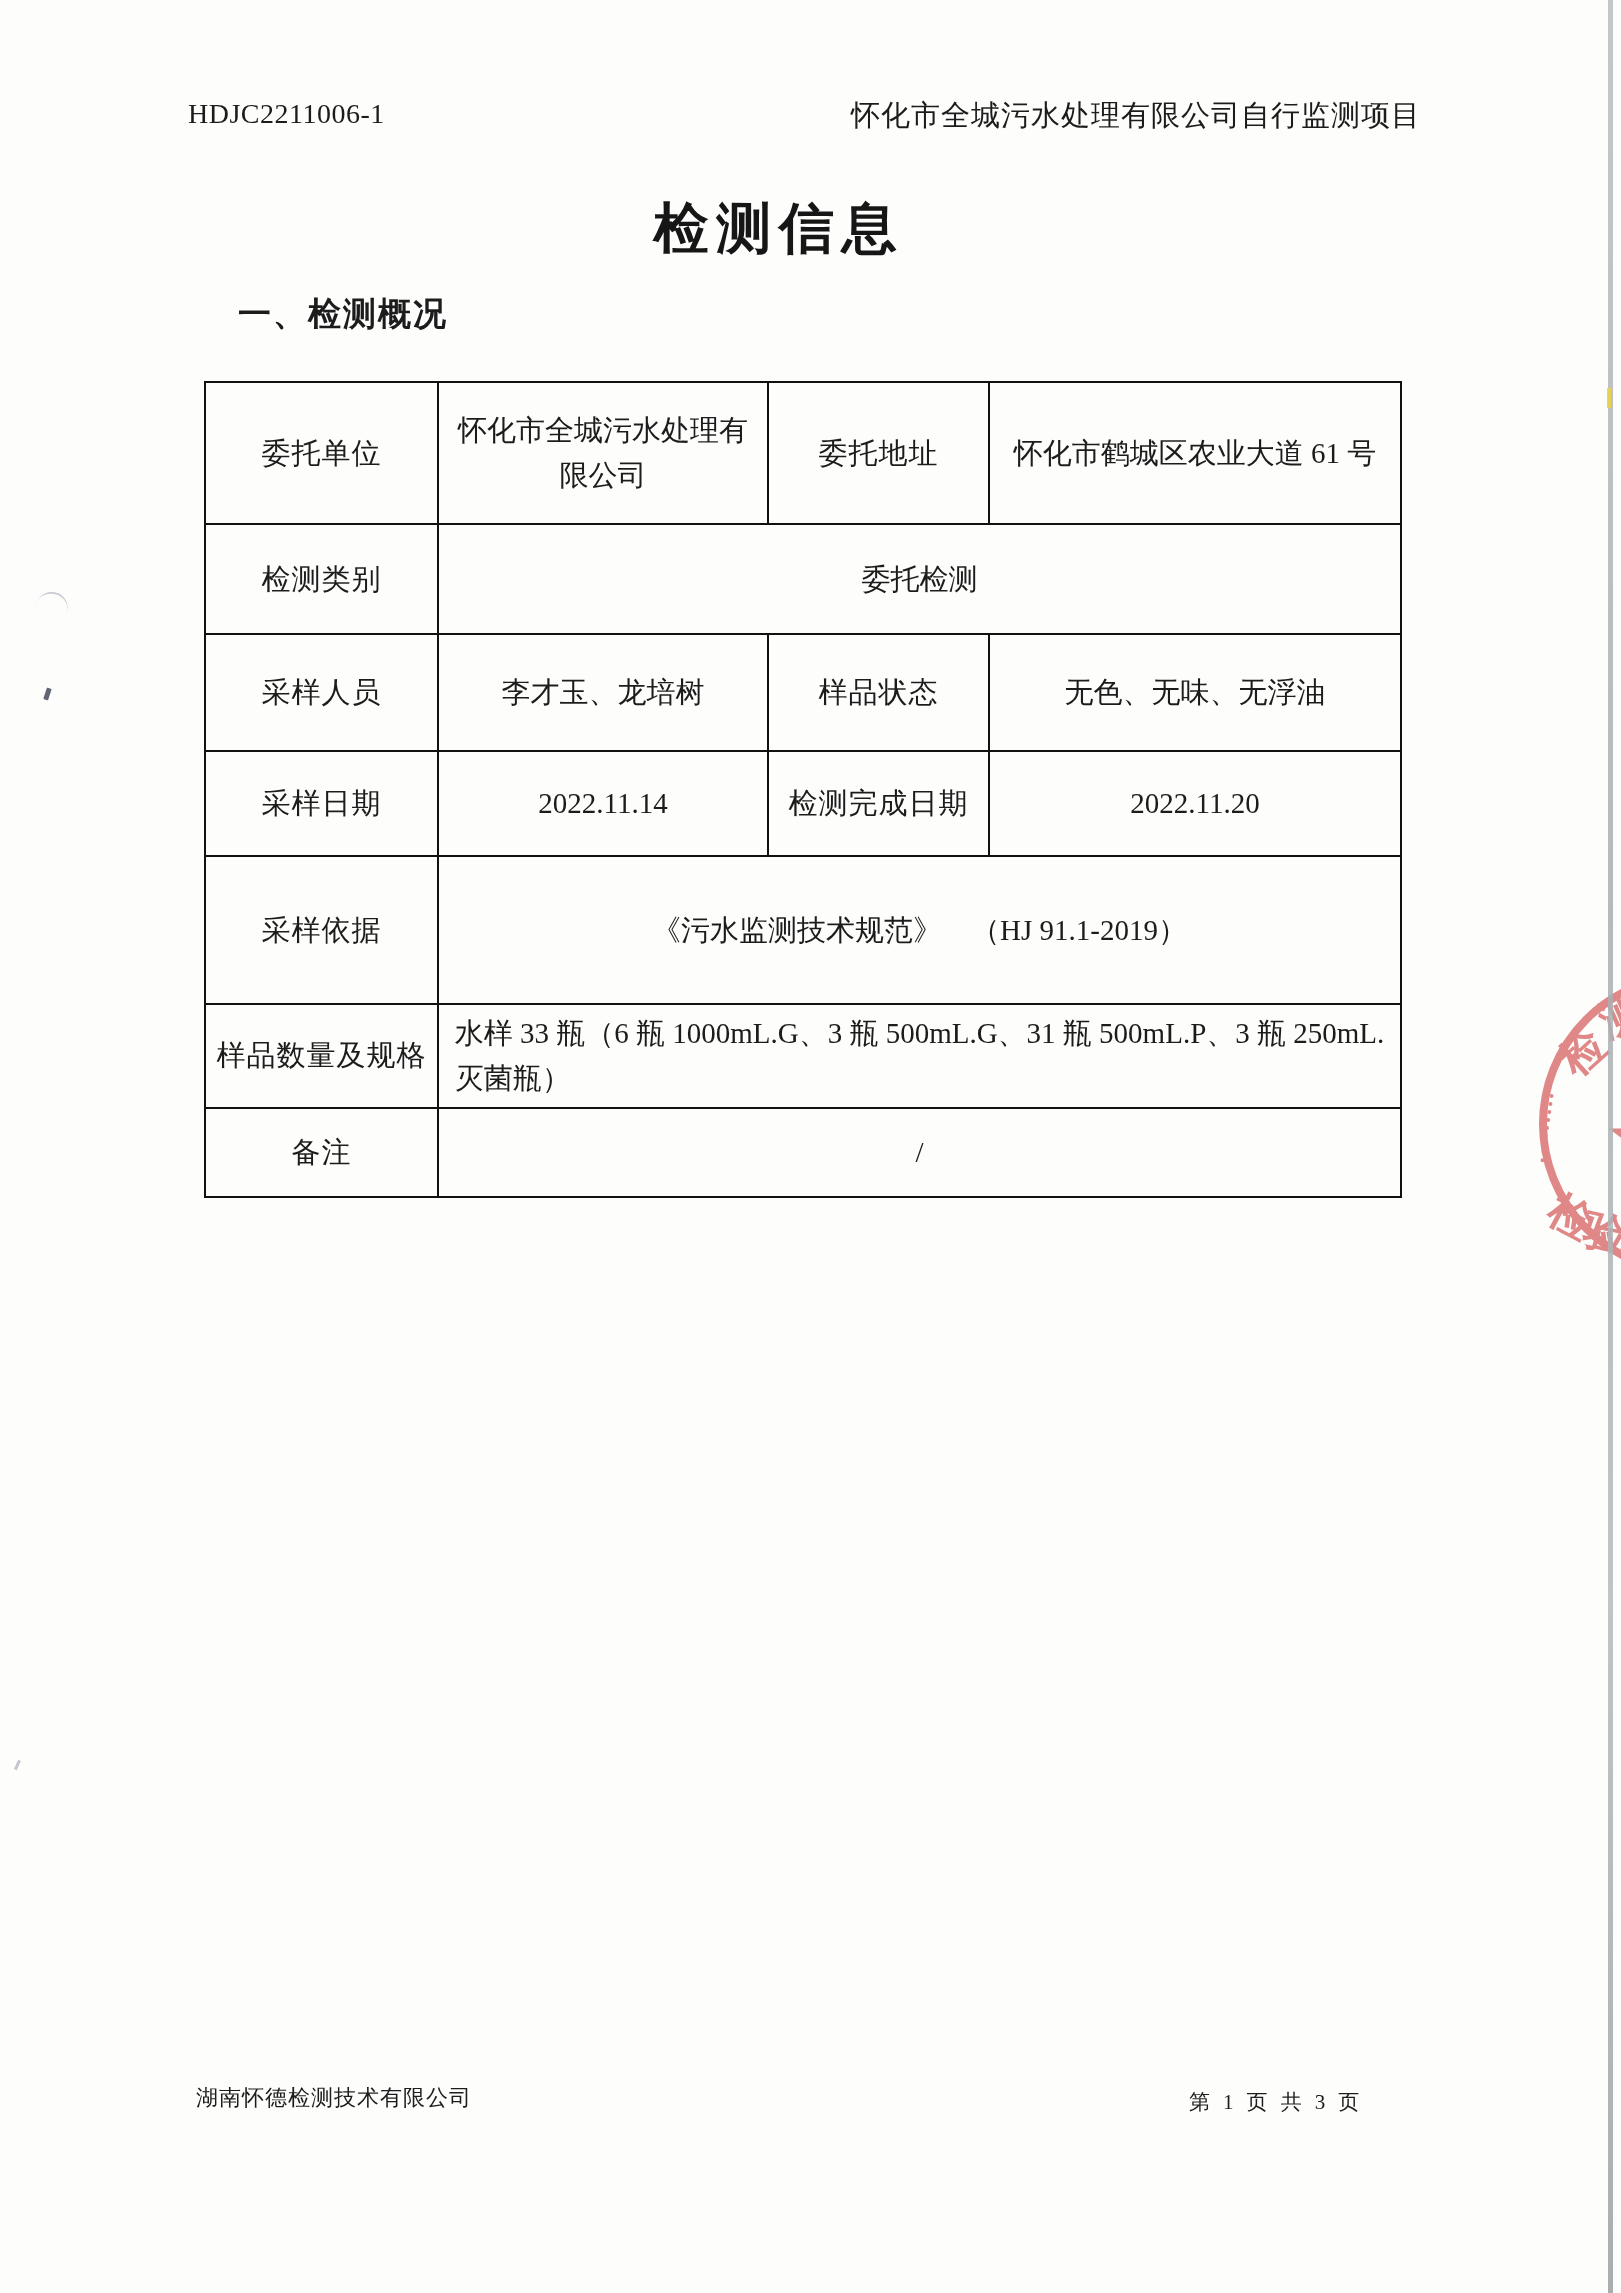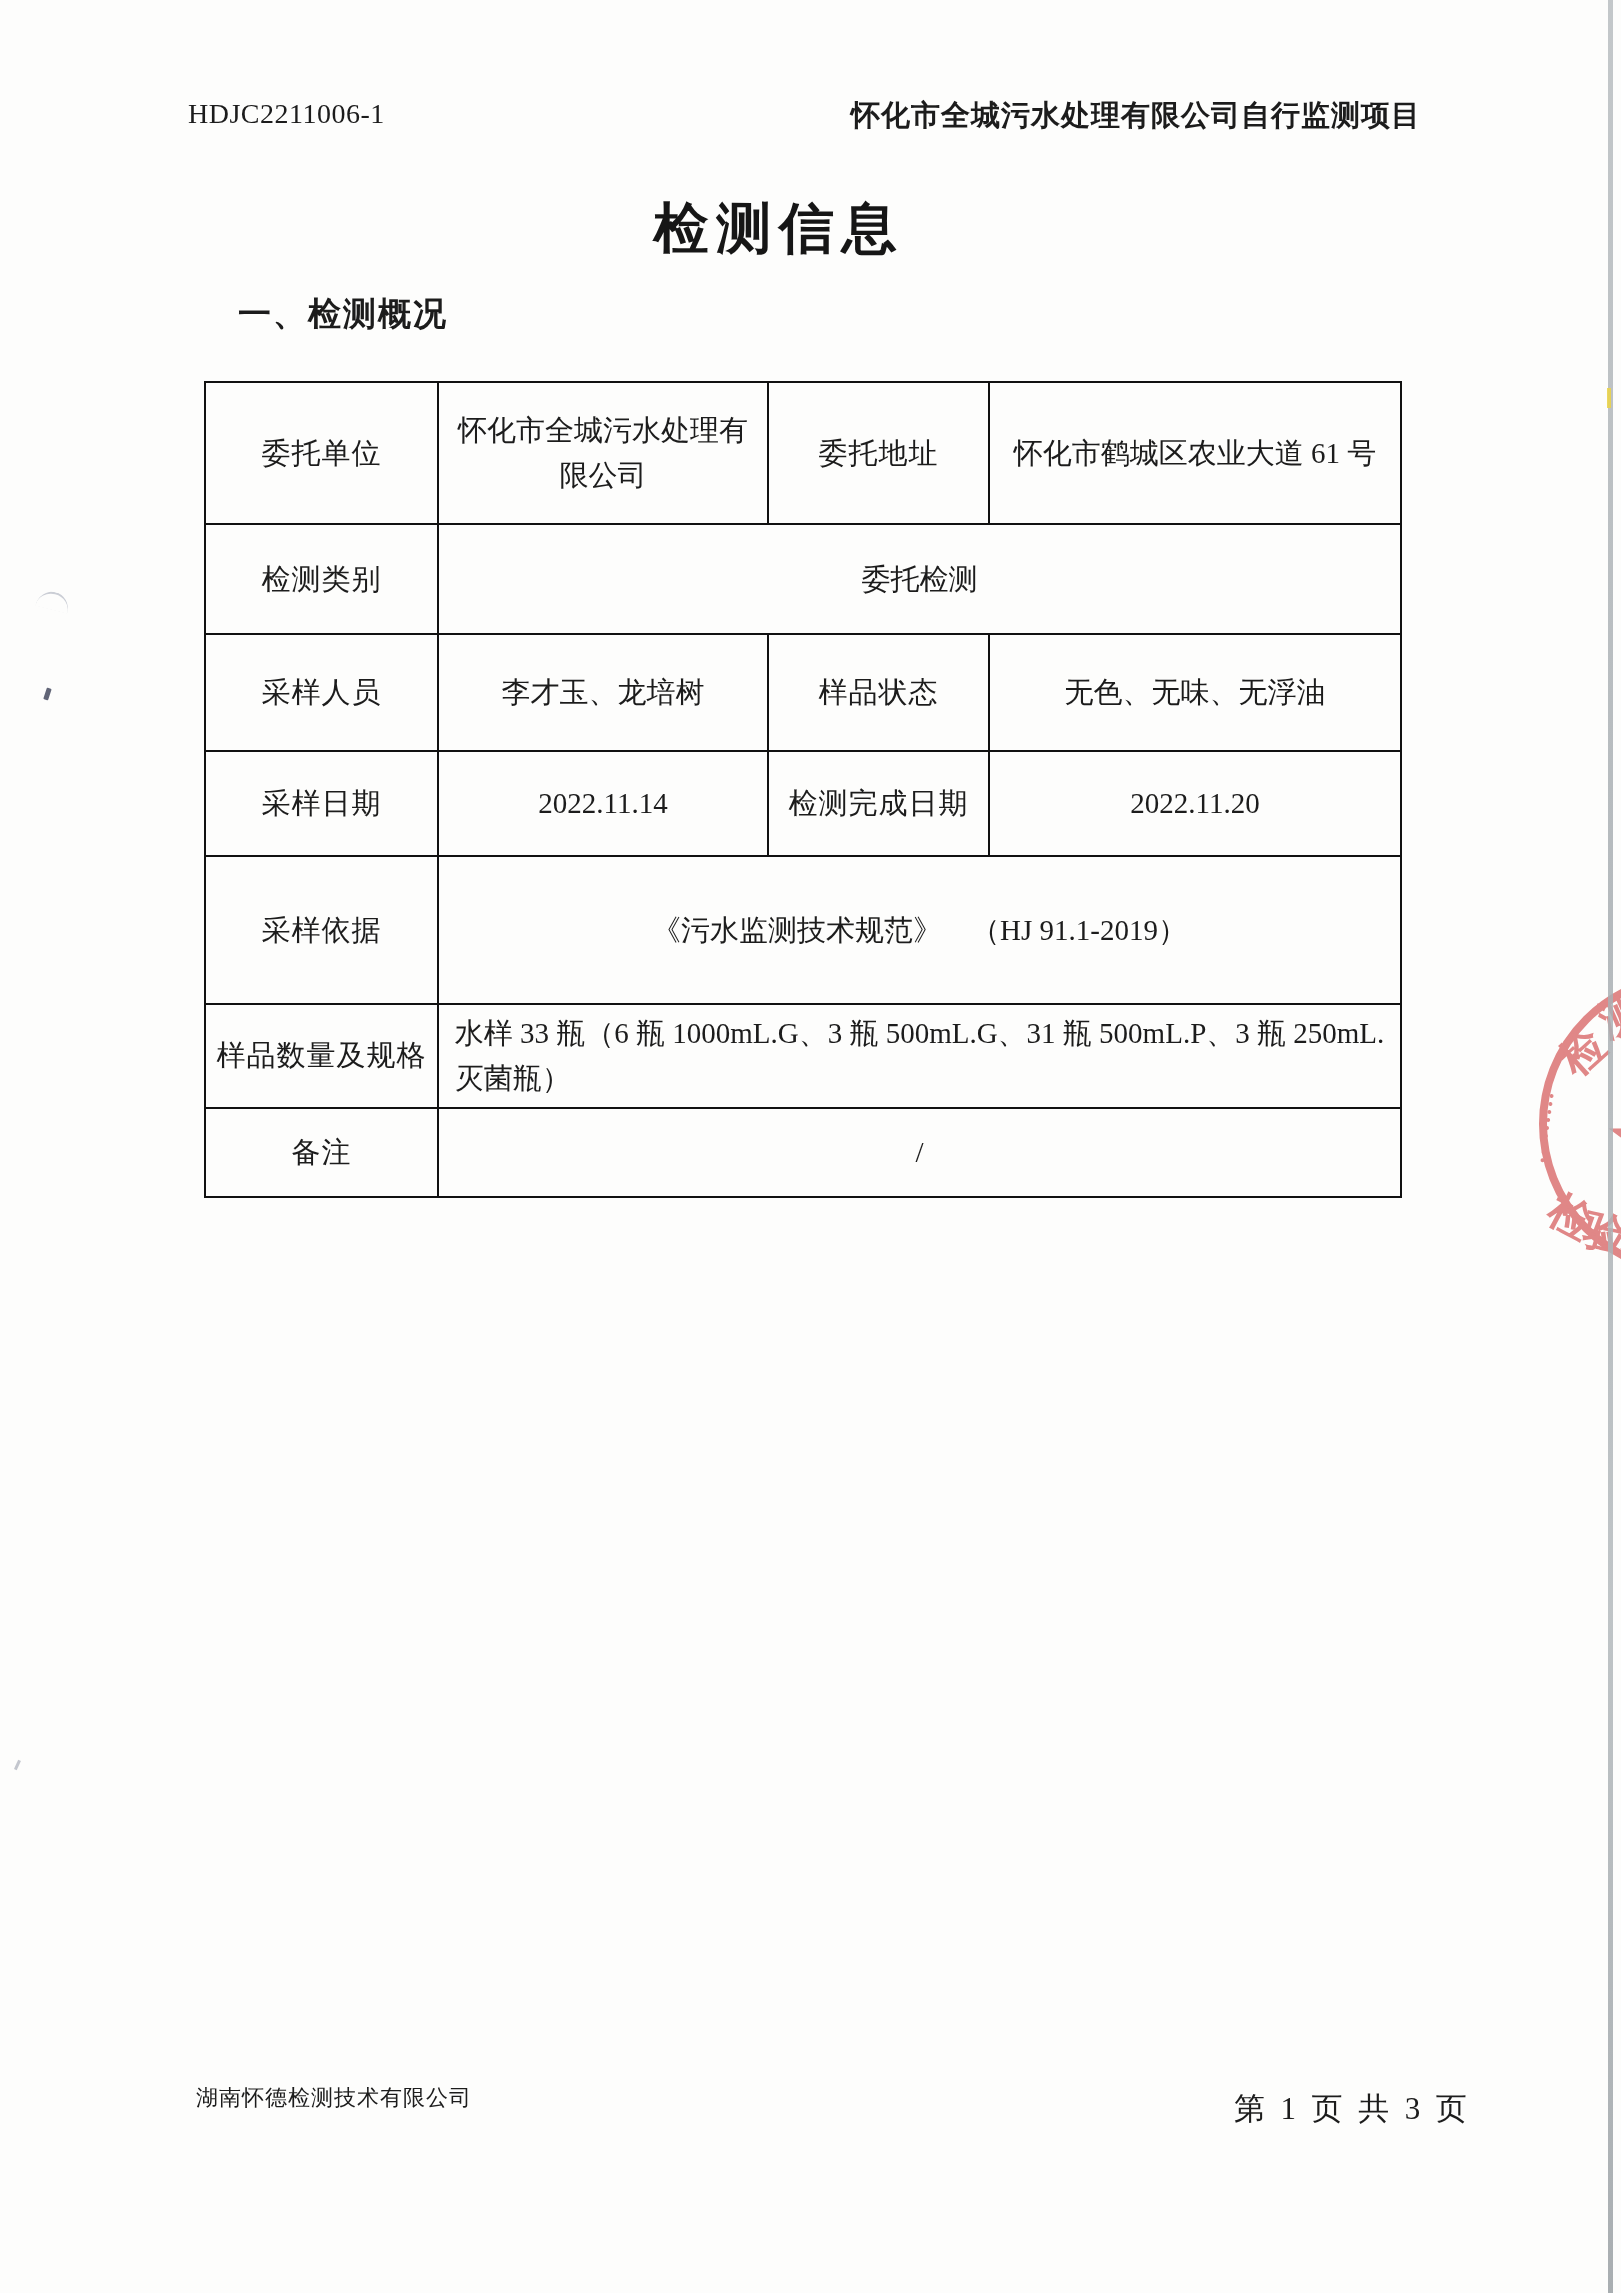--- a/index.html
+++ b/index.html
@@ -13,21 +13,21 @@
   }
   .page{position:absolute;inset:0;background:#fdfdfc;}
 
   
   .hdr-left{
     position:absolute;left:188px;top:98px;
     font-size:28px;letter-spacing:0.5px;
   }
   .hdr-right{
     position:absolute;right:200px;top:96px;
-    font-size:29px;letter-spacing:1px;font-weight:bold;
+    font-size:29px;letter-spacing:1px;
   }
 
   
   .doc-title{
     position:absolute;left:0;top:192px;width:1558px;
     text-align:center;
     font-size:55px;font-weight:bold;letter-spacing:7.8px;
     color:#161616;
   }
 
@@ -60,21 +60,21 @@
   tr.r7{height:100px;} tr.r8{height:111px;} tr.r9{height:89px;}
   .wrapcell{display:inline-block;max-width:314px;}
 
   
   .ftr-left{
     position:absolute;left:196px;top:2083px;
     font-size:22px;letter-spacing:1px;
   }
   .ftr-right{
     position:absolute;left:1189px;top:2088px;
-    font-size:31px;letter-spacing:3.9px;margin-left:45px;
+    font-size:21px;letter-spacing:3.9px;
   }
 
   
   .stamp{
     position:absolute;left:1539px;top:972px;width:304px;height:304px;
     opacity:.8;
   }
   .stamp .ring{
     position:absolute;inset:0;border-radius:50%;
     border:8.8px solid #d96a6a;

